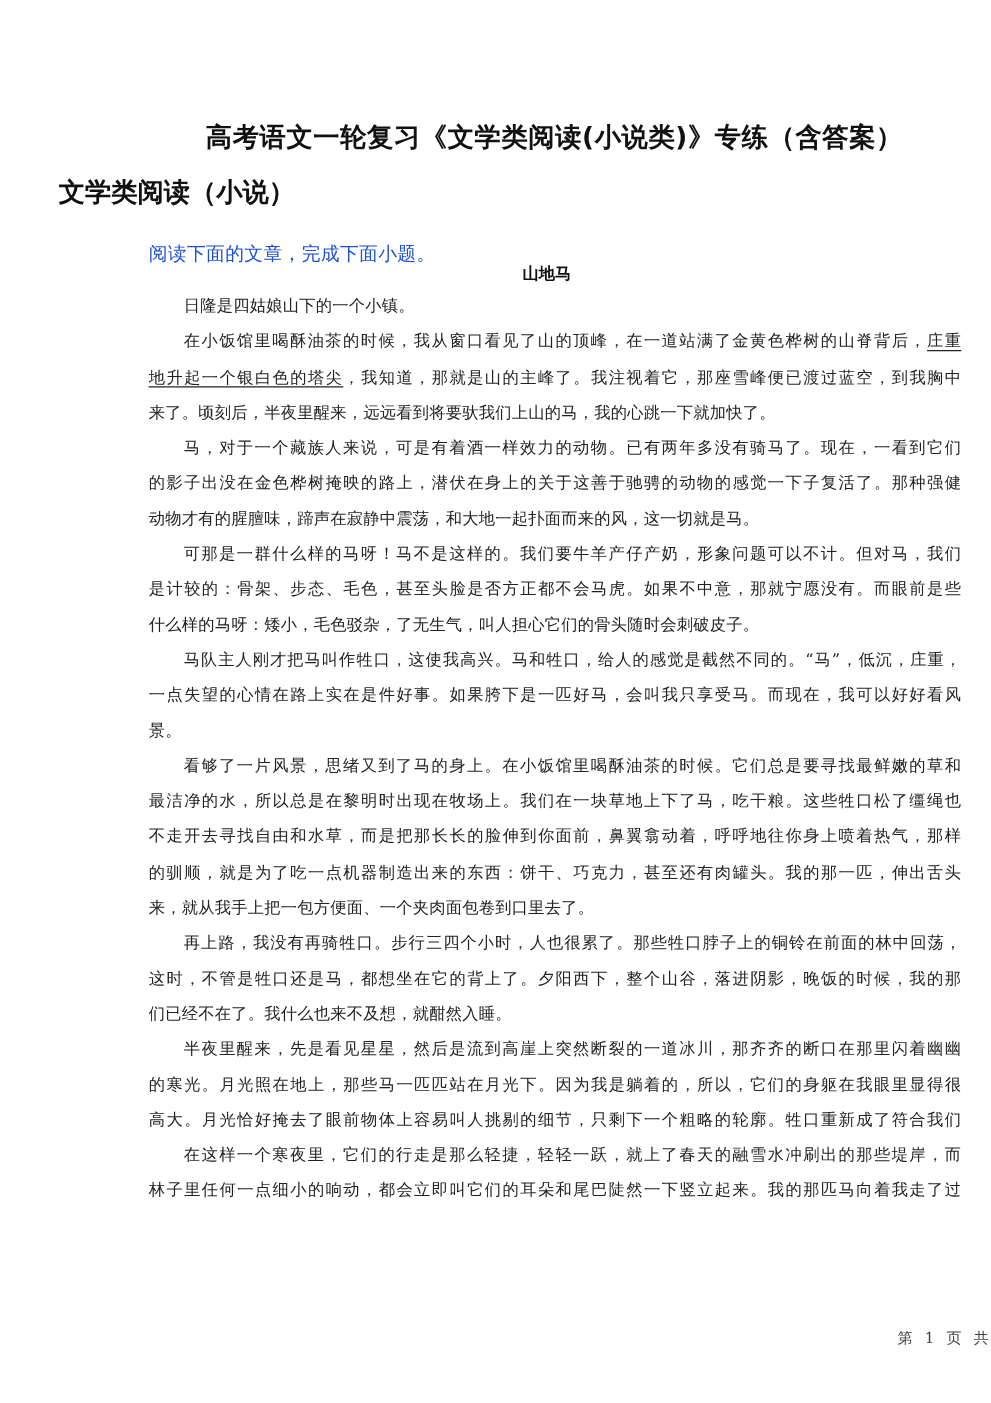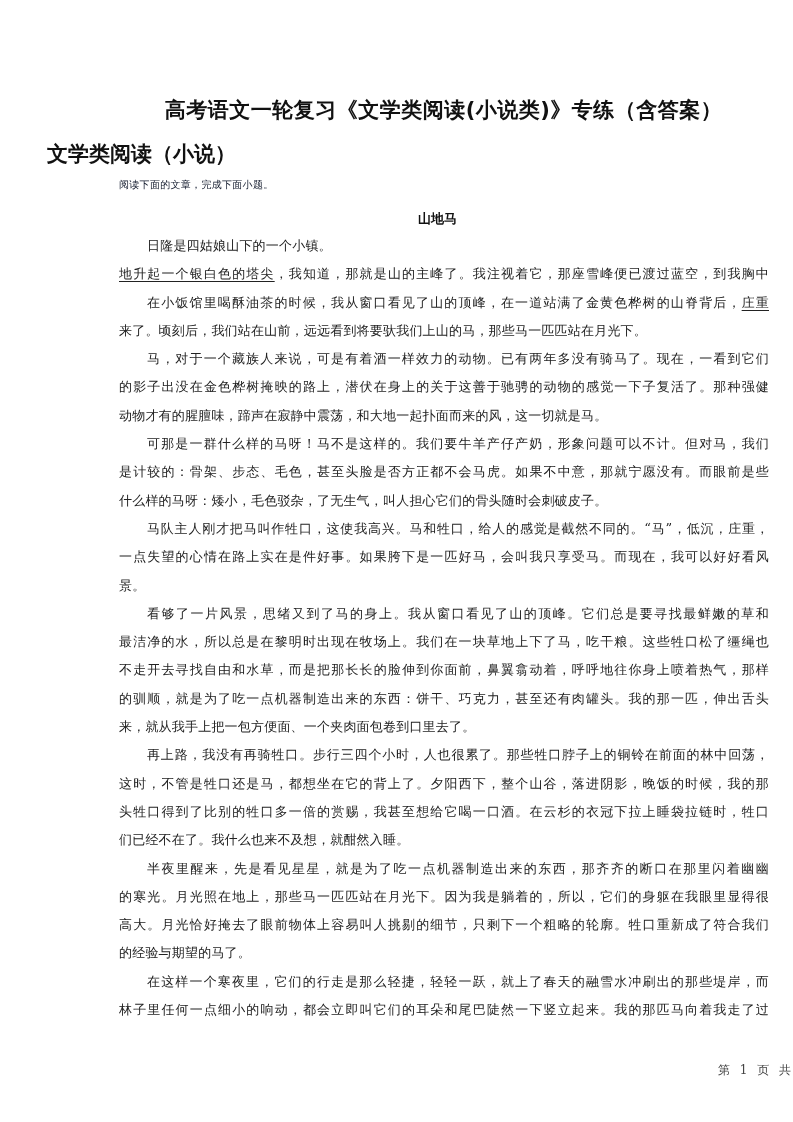--- a/index.html
+++ b/index.html
@@ -39,23 +39,23 @@
     top: 140px;
     text-align: left;
     font-family: Liberation Sans, sans-serif;
     font-weight: bold;
     font-size: 21px;
     color: #111;
   }
   .instruction {
     position: absolute;
     left: 72px;
-    top: 178px;
-    font-size: 10px;
-    color: #0f172a;
+    top: 194px;
+    font-size: 15px;
+    color: #1d4ed8;
     letter-spacing: 0.3px;
   }
   .article-title {
     position: absolute;
     left: 0; right: 12px;
     top: 210px;
     text-align: center;
     font-size: 13px;
     font-weight: bold;
     color: #111;
@@ -113,23 +113,23 @@
   <div class="instruction">阅读下面的文章，完成下面小题。</div>
   <div class="article-title">山地马</div>
 
   <div class="body-text">
 
     <div class="para">
       <span class="line first last">日隆是四姑娘山下的一个小镇。</span>
     </div>
 
     <div class="para">
+      <span class="line first"><span>在小饭馆里喝酥油茶的时候，我从窗口看见了山的顶峰，在一道站满了金黄色桦树的山脊背后，</span><span class="ul">庄重</span></span>
       <span class="line"><span class="ul">地升起一个银白色的塔尖</span><span>，我知道，那就是山的主峰了。我注视着它，那座雪峰便已渡过蓝空，到我胸中</span></span>
-      <span class="line first"><span>在小饭馆里喝酥油茶的时候，我从窗口看见了山的顶峰，在一道站满了金黄色桦树的山脊背后，</span><span class="ul">庄重</span></span>
-      <span class="line last">来了。顷刻后，我们站在山前，远远看到将要驮我们上山的马，那些马一匹匹站在月光下。</span>
+      <span class="line last">来了。顷刻后，半夜里醒来，远远看到将要驮我们上山的马，我的心跳一下就加快了。</span>
     </div>
 
     <div class="para">
       <span class="line first">马，对于一个藏族人来说，可是有着酒一样效力的动物。已有两年多没有骑马了。现在，一看到它们</span>
       <span class="line">的影子出没在金色桦树掩映的路上，潜伏在身上的关于这善于驰骋的动物的感觉一下子复活了。那种强健</span>
       <span class="line last">动物才有的腥膻味，蹄声在寂静中震荡，和大地一起扑面而来的风，这一切就是马。</span>
     </div>
 
     <div class="para">
       <span class="line first">可那是一群什么样的马呀！马不是这样的。我们要牛羊产仔产奶，形象问题可以不计。但对马，我们</span>
@@ -137,39 +137,37 @@
       <span class="line last">什么样的马呀：矮小，毛色驳杂，了无生气，叫人担心它们的骨头随时会刺破皮子。</span>
     </div>
 
     <div class="para">
       <span class="line first">马队主人刚才把马叫作牲口，这使我高兴。马和牲口，给人的感觉是截然不同的。“马”，低沉，庄重，</span>
       <span class="line">一点失望的心情在路上实在是件好事。如果胯下是一匹好马，会叫我只享受马。而现在，我可以好好看风</span>
       <span class="line last">景。</span>
     </div>
 
     <div class="para">
-      <span class="line first">看够了一片风景，思绪又到了马的身上。我从窗口看见了山的顶峰。它们总是要寻找最鲜嫩的草和</span>
+      <span class="line first">看够了一片风景，思绪又到了马的身上。在小饭馆里喝酥油茶的时候。它们总是要寻找最鲜嫩的草和</span>
       <span class="line">最洁净的水，所以总是在黎明时出现在牧场上。我们在一块草地上下了马，吃干粮。这些牲口松了缰绳也</span>
       <span class="line">不走开去寻找自由和水草，而是把那长长的脸伸到你面前，鼻翼翕动着，呼呼地往你身上喷着热气，那样</span>
       <span class="line">的驯顺，就是为了吃一点机器制造出来的东西：饼干、巧克力，甚至还有肉罐头。我的那一匹，伸出舌头</span>
       <span class="line last">来，就从我手上把一包方便面、一个夹肉面包卷到口里去了。</span>
     </div>
 
     <div class="para">
       <span class="line first">再上路，我没有再骑牲口。步行三四个小时，人也很累了。那些牲口脖子上的铜铃在前面的林中回荡，</span>
       <span class="line">这时，不管是牲口还是马，都想坐在它的背上了。夕阳西下，整个山谷，落进阴影，晚饭的时候，我的那</span>
-      <span class="line">头牲口得到了比别的牲口多一倍的赏赐，我甚至想给它喝一口酒。在云杉的衣冠下拉上睡袋拉链时，牲口</span>
       <span class="line last">们已经不在了。我什么也来不及想，就酣然入睡。</span>
     </div>
 
     <div class="para">
-      <span class="line first">半夜里醒来，先是看见星星，就是为了吃一点机器制造出来的东西，那齐齐的断口在那里闪着幽幽</span>
+      <span class="line first">半夜里醒来，先是看见星星，然后是流到高崖上突然断裂的一道冰川，那齐齐的断口在那里闪着幽幽</span>
       <span class="line">的寒光。月光照在地上，那些马一匹匹站在月光下。因为我是躺着的，所以，它们的身躯在我眼里显得很</span>
       <span class="line">高大。月光恰好掩去了眼前物体上容易叫人挑剔的细节，只剩下一个粗略的轮廓。牲口重新成了符合我们</span>
-      <span class="line last">的经验与期望的马了。</span>
     </div>
 
     <div class="para">
       <span class="line first">在这样一个寒夜里，它们的行走是那么轻捷，轻轻一跃，就上了春天的融雪水冲刷出的那些堤岸，而</span>
       <span class="line">林子里任何一点细小的响动，都会立即叫它们的耳朵和尾巴陡然一下竖立起来。我的那匹马向着我走了过</span>
     </div>
 
   </div>
 
   <div class="footer">第 1 页 共 40 页</div>

